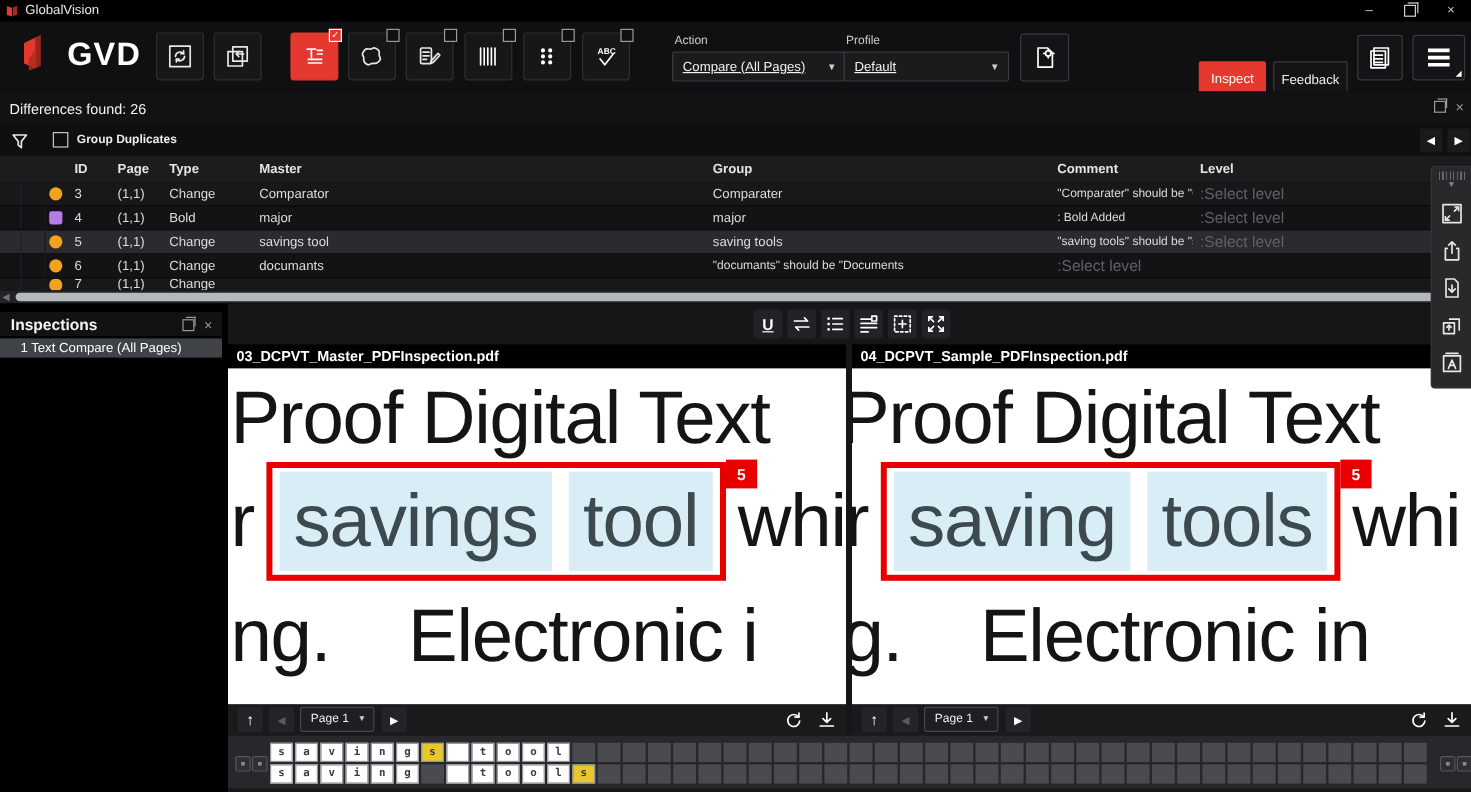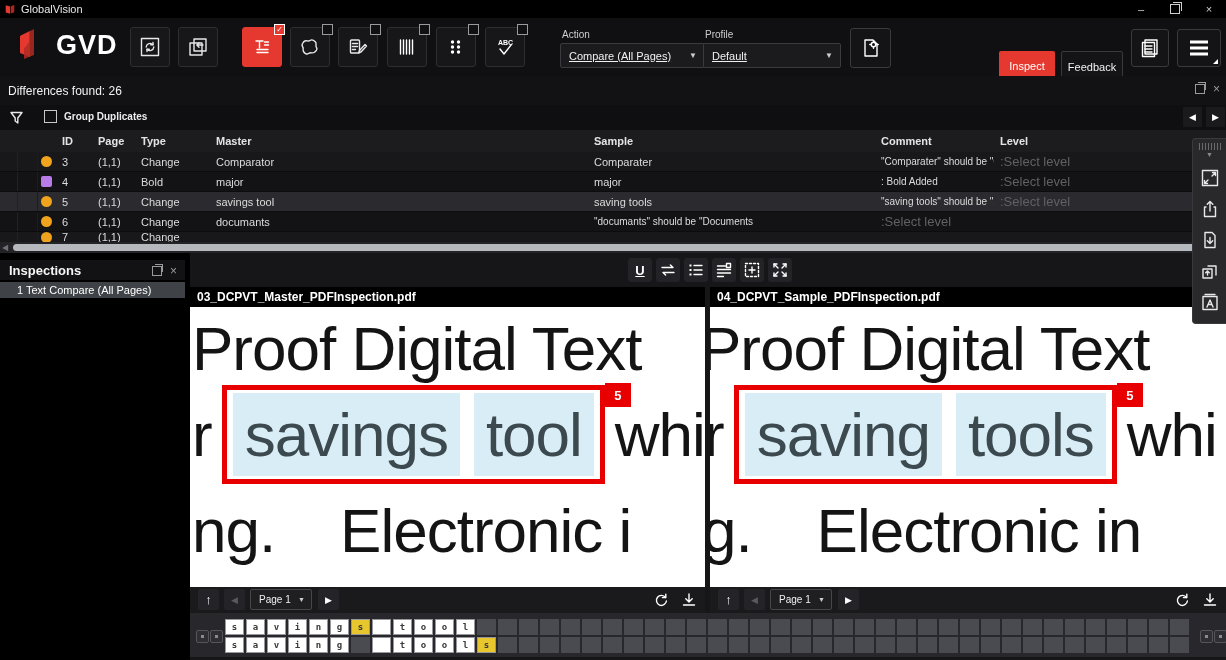--- a/index.html
+++ b/index.html
@@ -273,21 +273,21 @@
 
   <div class="dtable">
     <div class="tgrid thead">
       <div class="th"></div>
         <div class="th"></div>
         <div class="th"></div>
       <div class="th">ID</div>
       <div class="th">Page</div>
       <div class="th">Type</div>
       <div class="th">Master</div>
-      <div class="th">Sample</div>
+      <div class="th">Group</div>
       <div class="th">Comment</div>
       <div class="th">Level</div>
       <div class="th"></div>
     </div>
     <div>
         <div class="tgrid trow">
           <div class="tc gut1"></div>
           <div class="tc gut2"></div>
           <div class="tc mk">
             <span class="marker circle" style="background: rgb(240, 164, 30);"></span>

